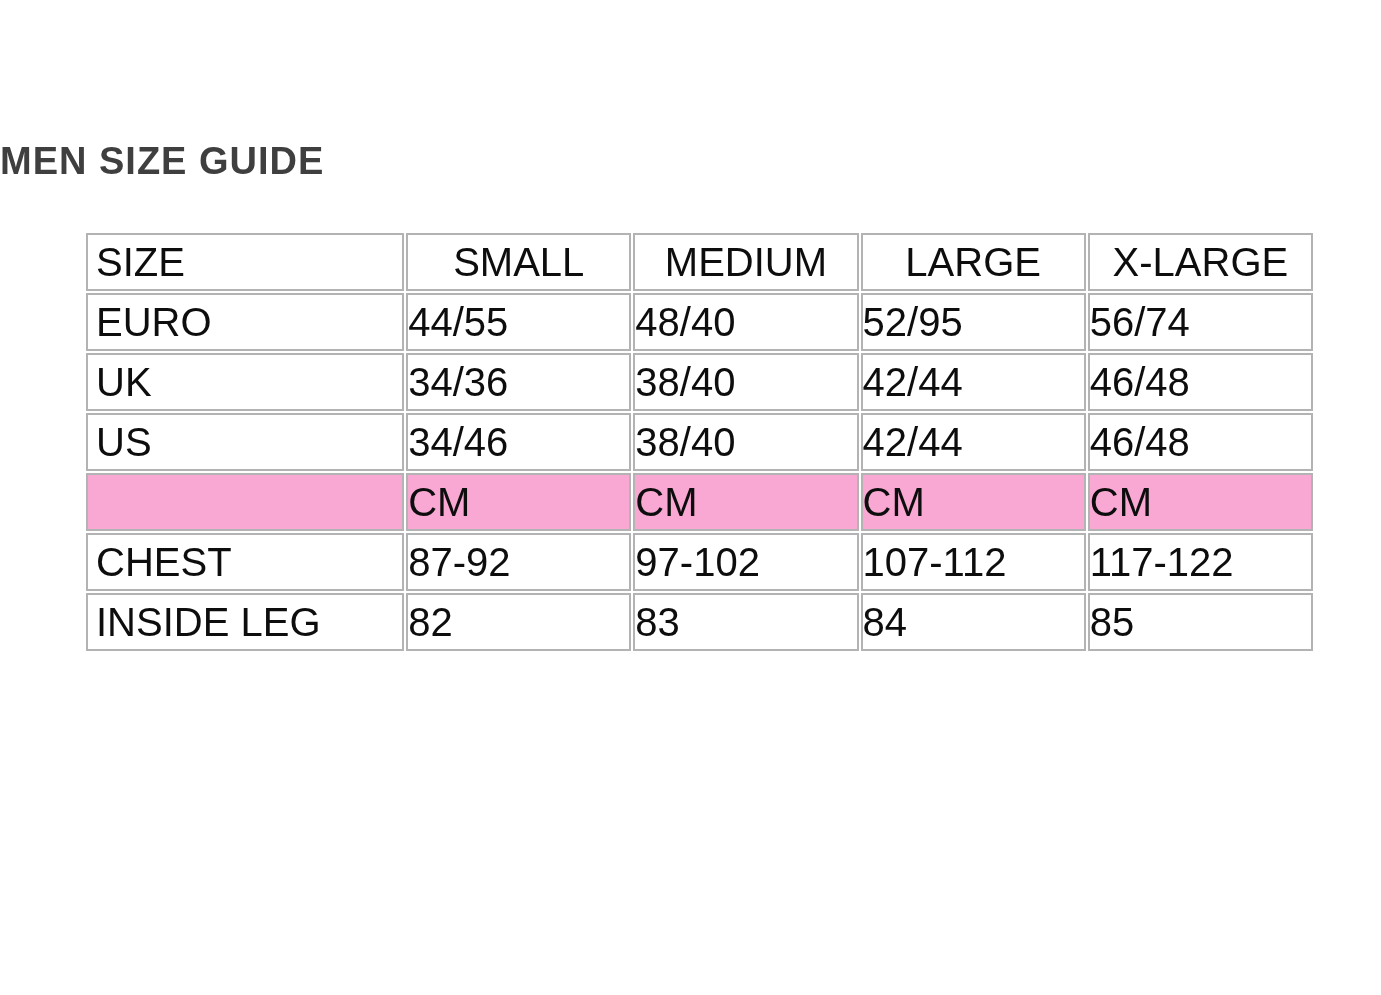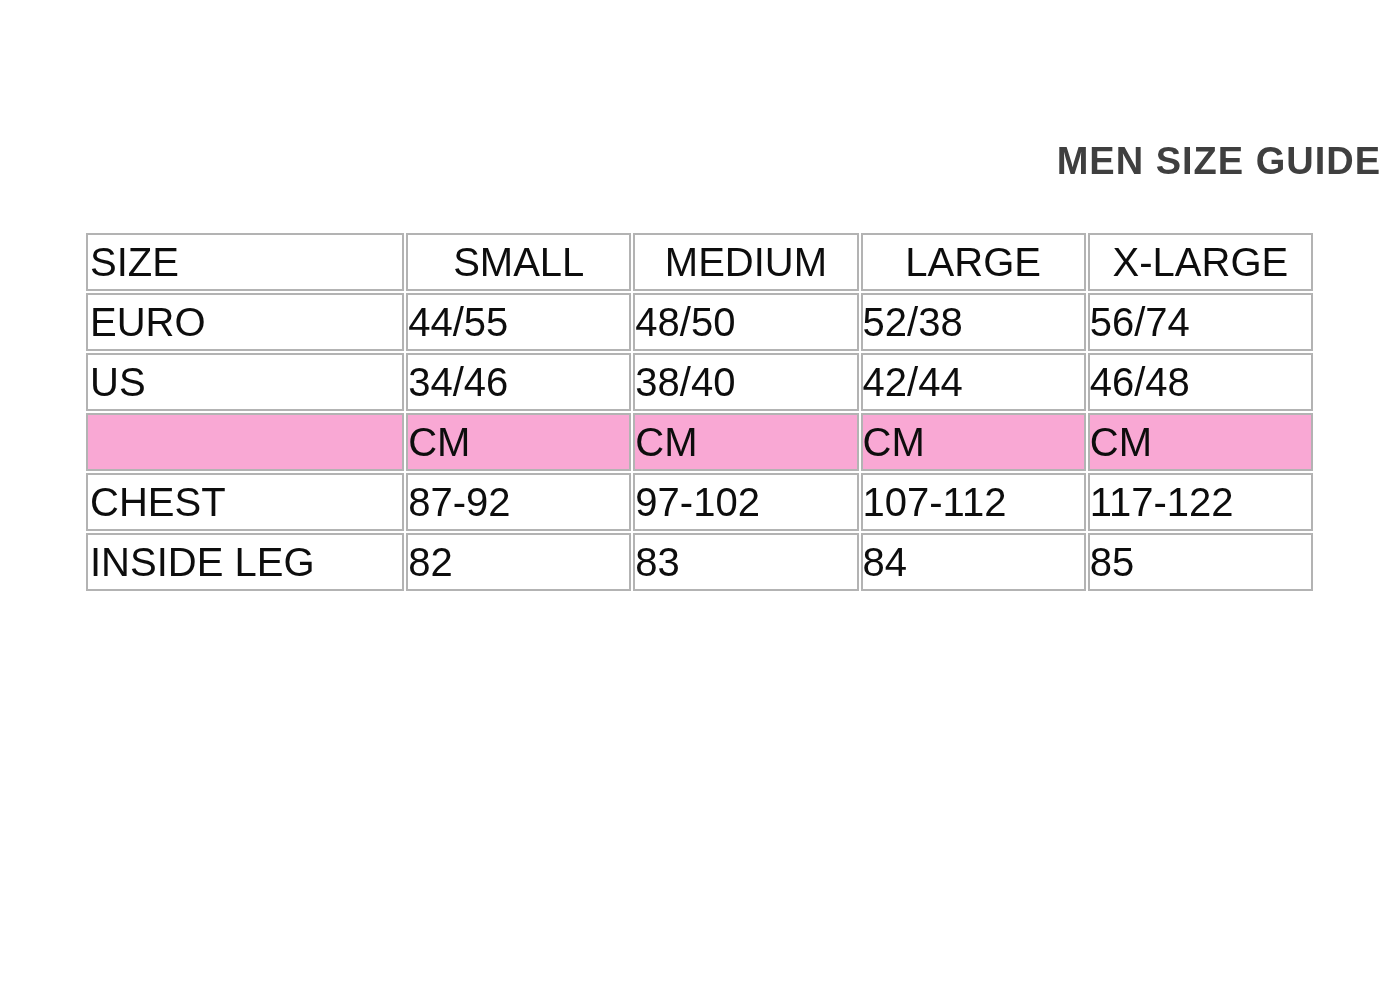--- a/index.html
+++ b/index.html
@@ -13,21 +13,21 @@
     width: 1381px;
     height: 995px;
     background: #ffffff;
     overflow: hidden;
   }
   .title {
     position: absolute;
     top: 140px;
     left: 0;
     width: 100%;
-    text-align: right;
+    text-align: left;
     font-size: 38px;
     font-weight: bold;
     letter-spacing: 1px;
     color: #3f3f3f;
   }
   table.size-table {
     position: absolute;
     top: 231px;
     left: 84px;
     width: 1231px;
@@ -42,21 +42,21 @@
     border: 2px solid #b3b3b3;
     height: 52px;
     font-weight: normal;
     white-space: nowrap;
     overflow: hidden;
     vertical-align: middle;
     background: #ffffff;
   }
   td.label-cell, th.label-cell {
     text-align: left;
-    padding-left: 2px;
+    padding-left: 8px;
     background: #dce7f3;
     margin-top: 14px;
   }
   td.value-cell, th.value-cell {
     padding: 0;
   }
   th.header-cell {
     background: #dce7f3;
   }
   tr.hl td {
@@ -84,23 +84,30 @@
         <th class="value-cell header-cell">SMALL</th>
         <th class="value-cell header-cell">MEDIUM</th>
         <th class="value-cell header-cell">LARGE</th>
         <th class="value-cell header-cell">X-LARGE</th>
       </tr>
     </thead>
     <tbody>
         <tr>
           <td class="label-cell">EURO</td>
           <td class="value-cell">44/55</td>
-          <td class="value-cell">48/50</td>
-          <td class="value-cell">52/38</td>
+          <td class="value-cell">48/40</td>
+          <td class="value-cell">52/95</td>
           <td class="value-cell">56/74</td>
+        </tr>
+        <tr>
+          <td class="label-cell">UK</td>
+          <td class="value-cell">34/36</td>
+          <td class="value-cell">38/40</td>
+          <td class="value-cell">42/44</td>
+          <td class="value-cell">46/48</td>
         </tr>
         <tr>
           <td class="label-cell">US</td>
           <td class="value-cell">34/46</td>
           <td class="value-cell">38/40</td>
           <td class="value-cell">42/44</td>
           <td class="value-cell">46/48</td>
         </tr>
         <tr class="hl">
           <td class="label-cell"></td>

